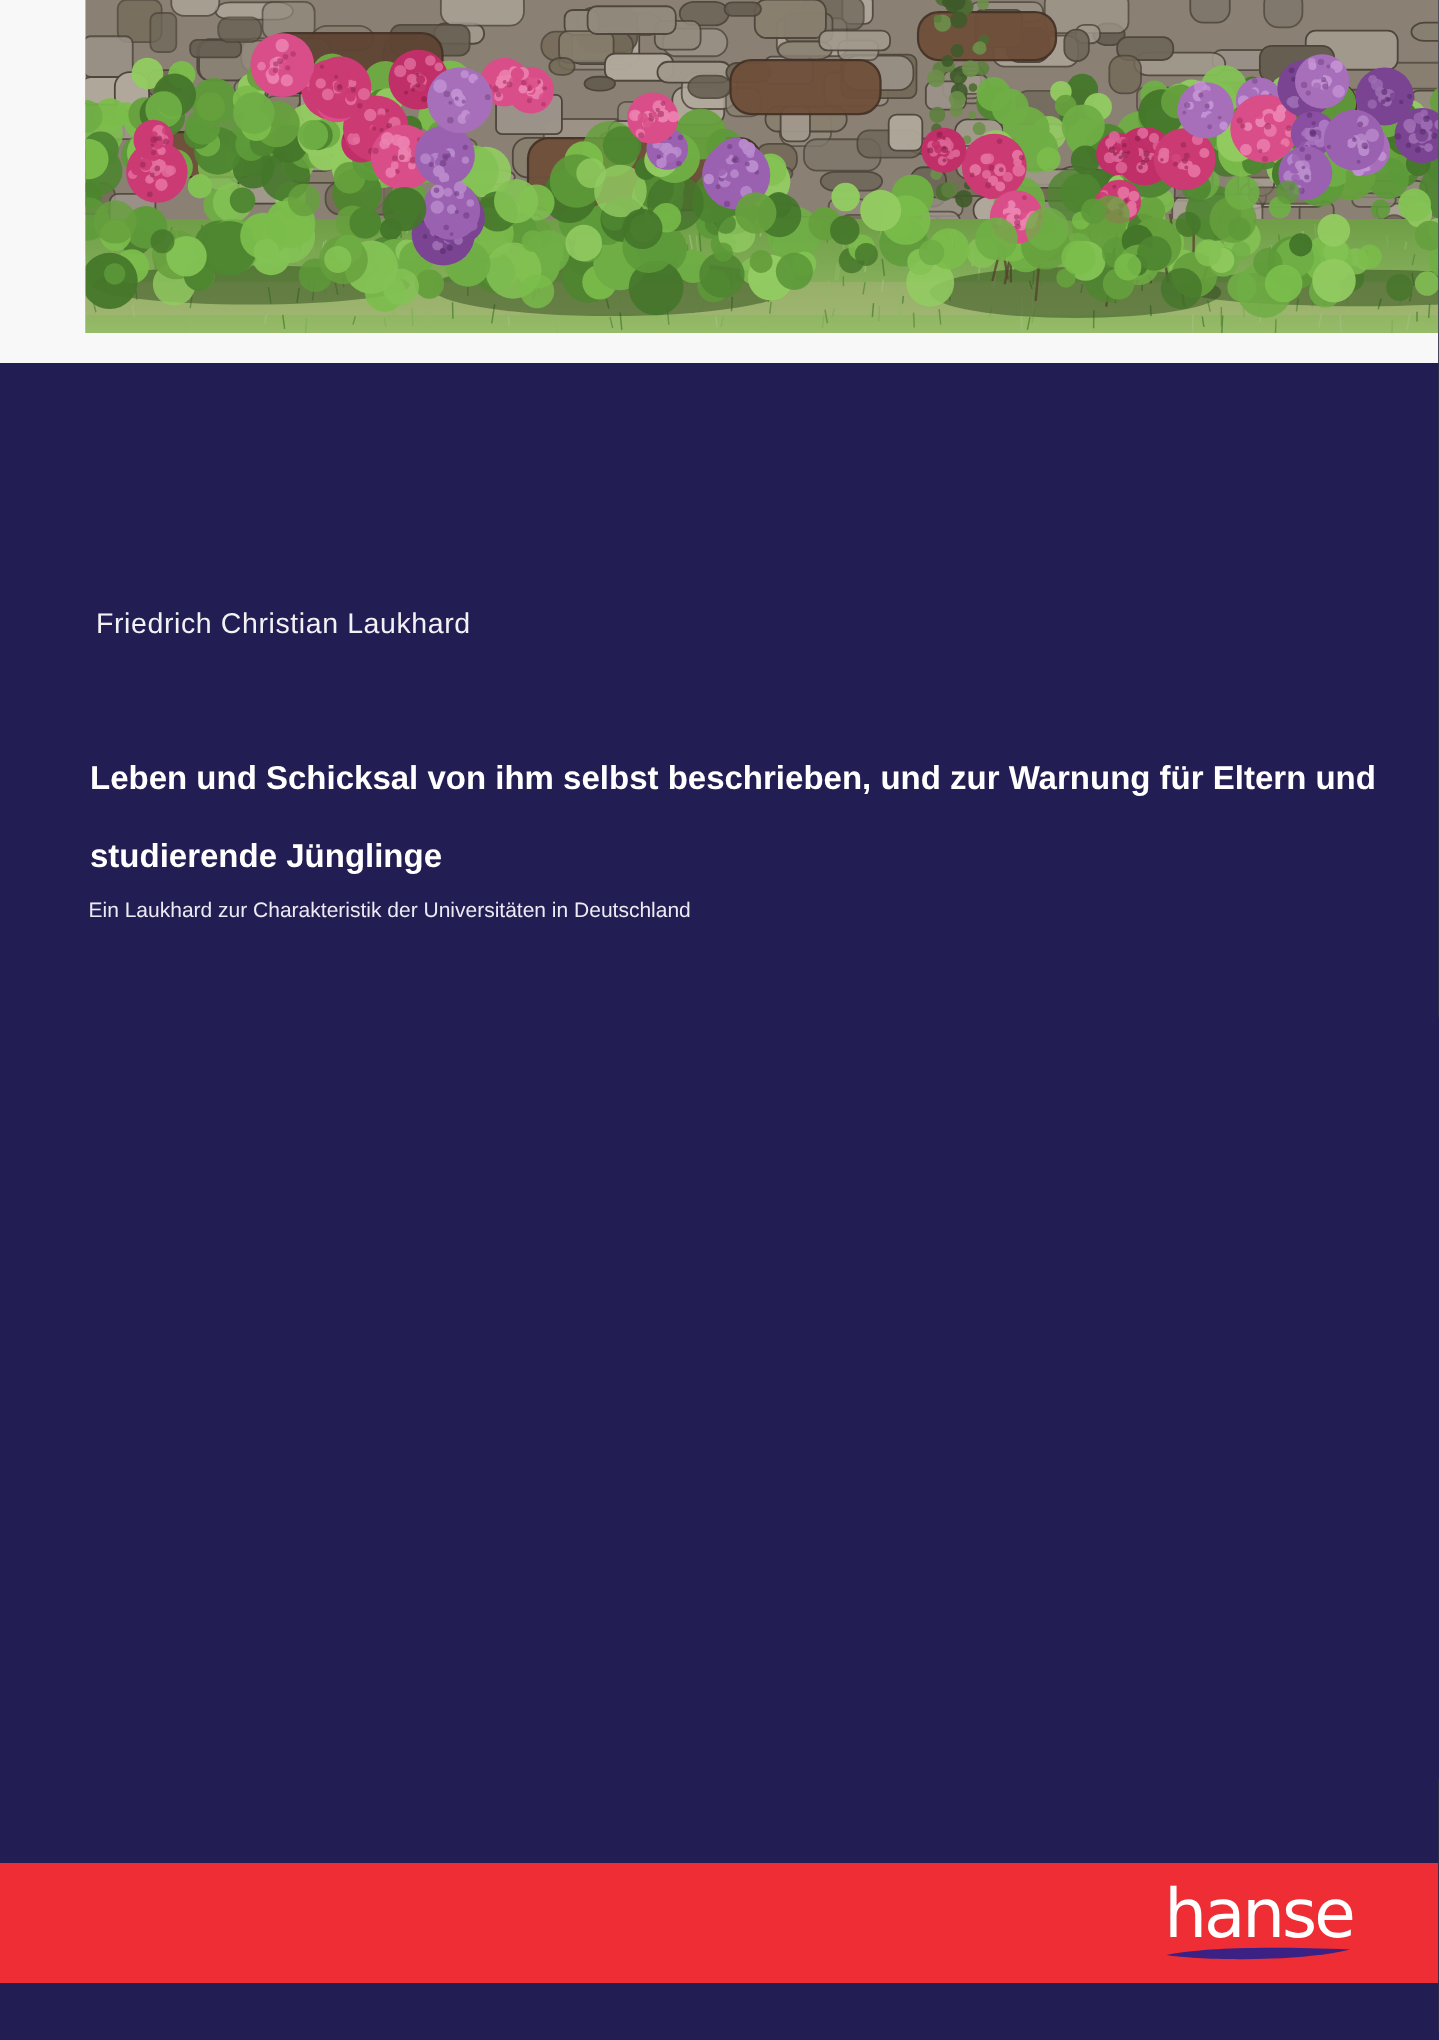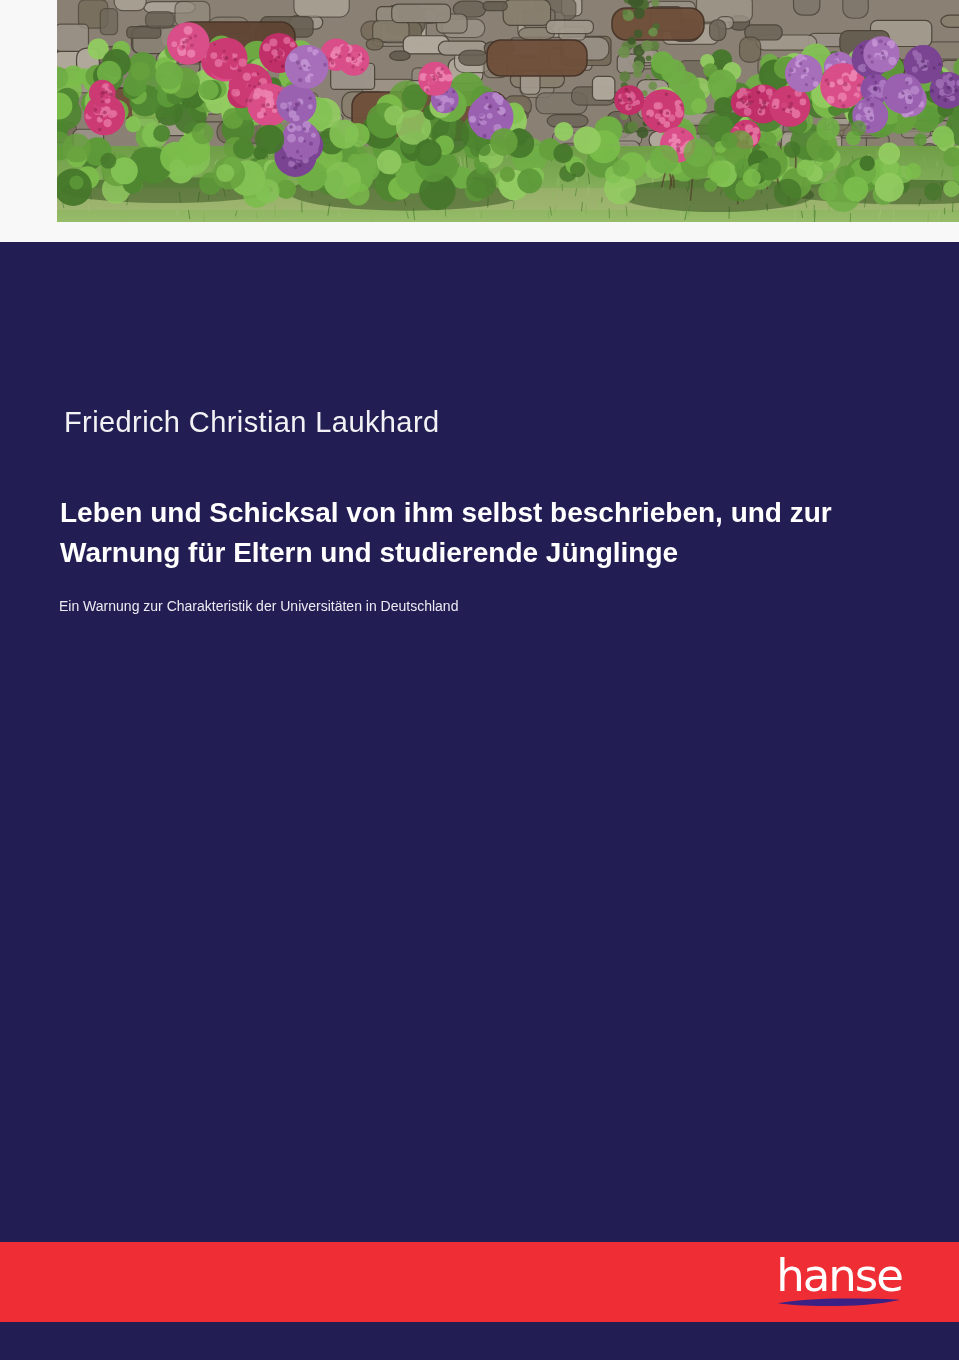--- a/index.html
+++ b/index.html
@@ -12,26 +12,26 @@
     position:absolute;top:0;left:0;width:959px;height:242px;
     background:var(--margin-white,#f8f8f8);
   }
   .photo{
     position:absolute;top:0;left:57px;width:902px;height:222px;
     overflow:hidden;background:#8a8174;
   }
   .photo svg{display:block;width:100%;height:100%;}
   .author{
     position:absolute;left:64px;top:406px;
-    font-size:29px;line-height:1.15;letter-spacing:.4px;
+    font-size:19px;line-height:1.15;letter-spacing:.4px;
     color:var(--text-white,#f2f2f4);
   }
   .title{
     position:absolute;left:60px;top:493px;width:881px;
-    font-size:28px;font-weight:700;line-height:40px;color:#ffffff;
+    font-size:22px;font-weight:700;line-height:52px;color:#ffffff;
   }
   .subtitle{
     position:absolute;left:59px;top:597px;width:860px;
     font-size:14px;line-height:1.3;color:#eceaf2;
   }
   .red-band{
     position:absolute;left:0;top:1242px;width:959px;height:80px;
     background:var(--band-red,#ee2d34);
   }
   .logo{
@@ -1849,21 +1849,21 @@
         <circle cx="730.6165309087373" cy="192.37991940393113" r="13.707653522025794" fill="#44762a" opacity="0.8042975381016731"></circle>
         <circle cx="168.220335948281" cy="172.98561187577434" r="9.062840856146067" fill="#83c254" opacity="0.8960900664329529"></circle>
         <circle cx="425.10231317719445" cy="168.12985875550658" r="6.490134222898632" fill="#5d9a39" opacity="0.8133298747241497"></circle>
       </svg>
   </div>
 
   <div class="author">Friedrich Christian Laukhard</div>
 
   <div class="title">Leben und Schicksal von ihm selbst beschrieben, und zur Warnung für Eltern und studierende Jünglinge</div>
 
-  <div class="subtitle">Ein Warnung zur Charakteristik der Universitäten in Deutschland</div>
+  <div class="subtitle">Ein Laukhard zur Charakteristik der Universitäten in Deutschland</div>
 
   <div class="red-band">
     <div class="logo">
       <span class="logo-text">hanse</span>
       <svg class="swoosh" viewBox="0 0 140 14">
         <path d="M4,9 C30,4 70,2.5 136,5 C100,14 28,13 4,9 Z"></path>
       </svg>
     </div>
   </div>
 

